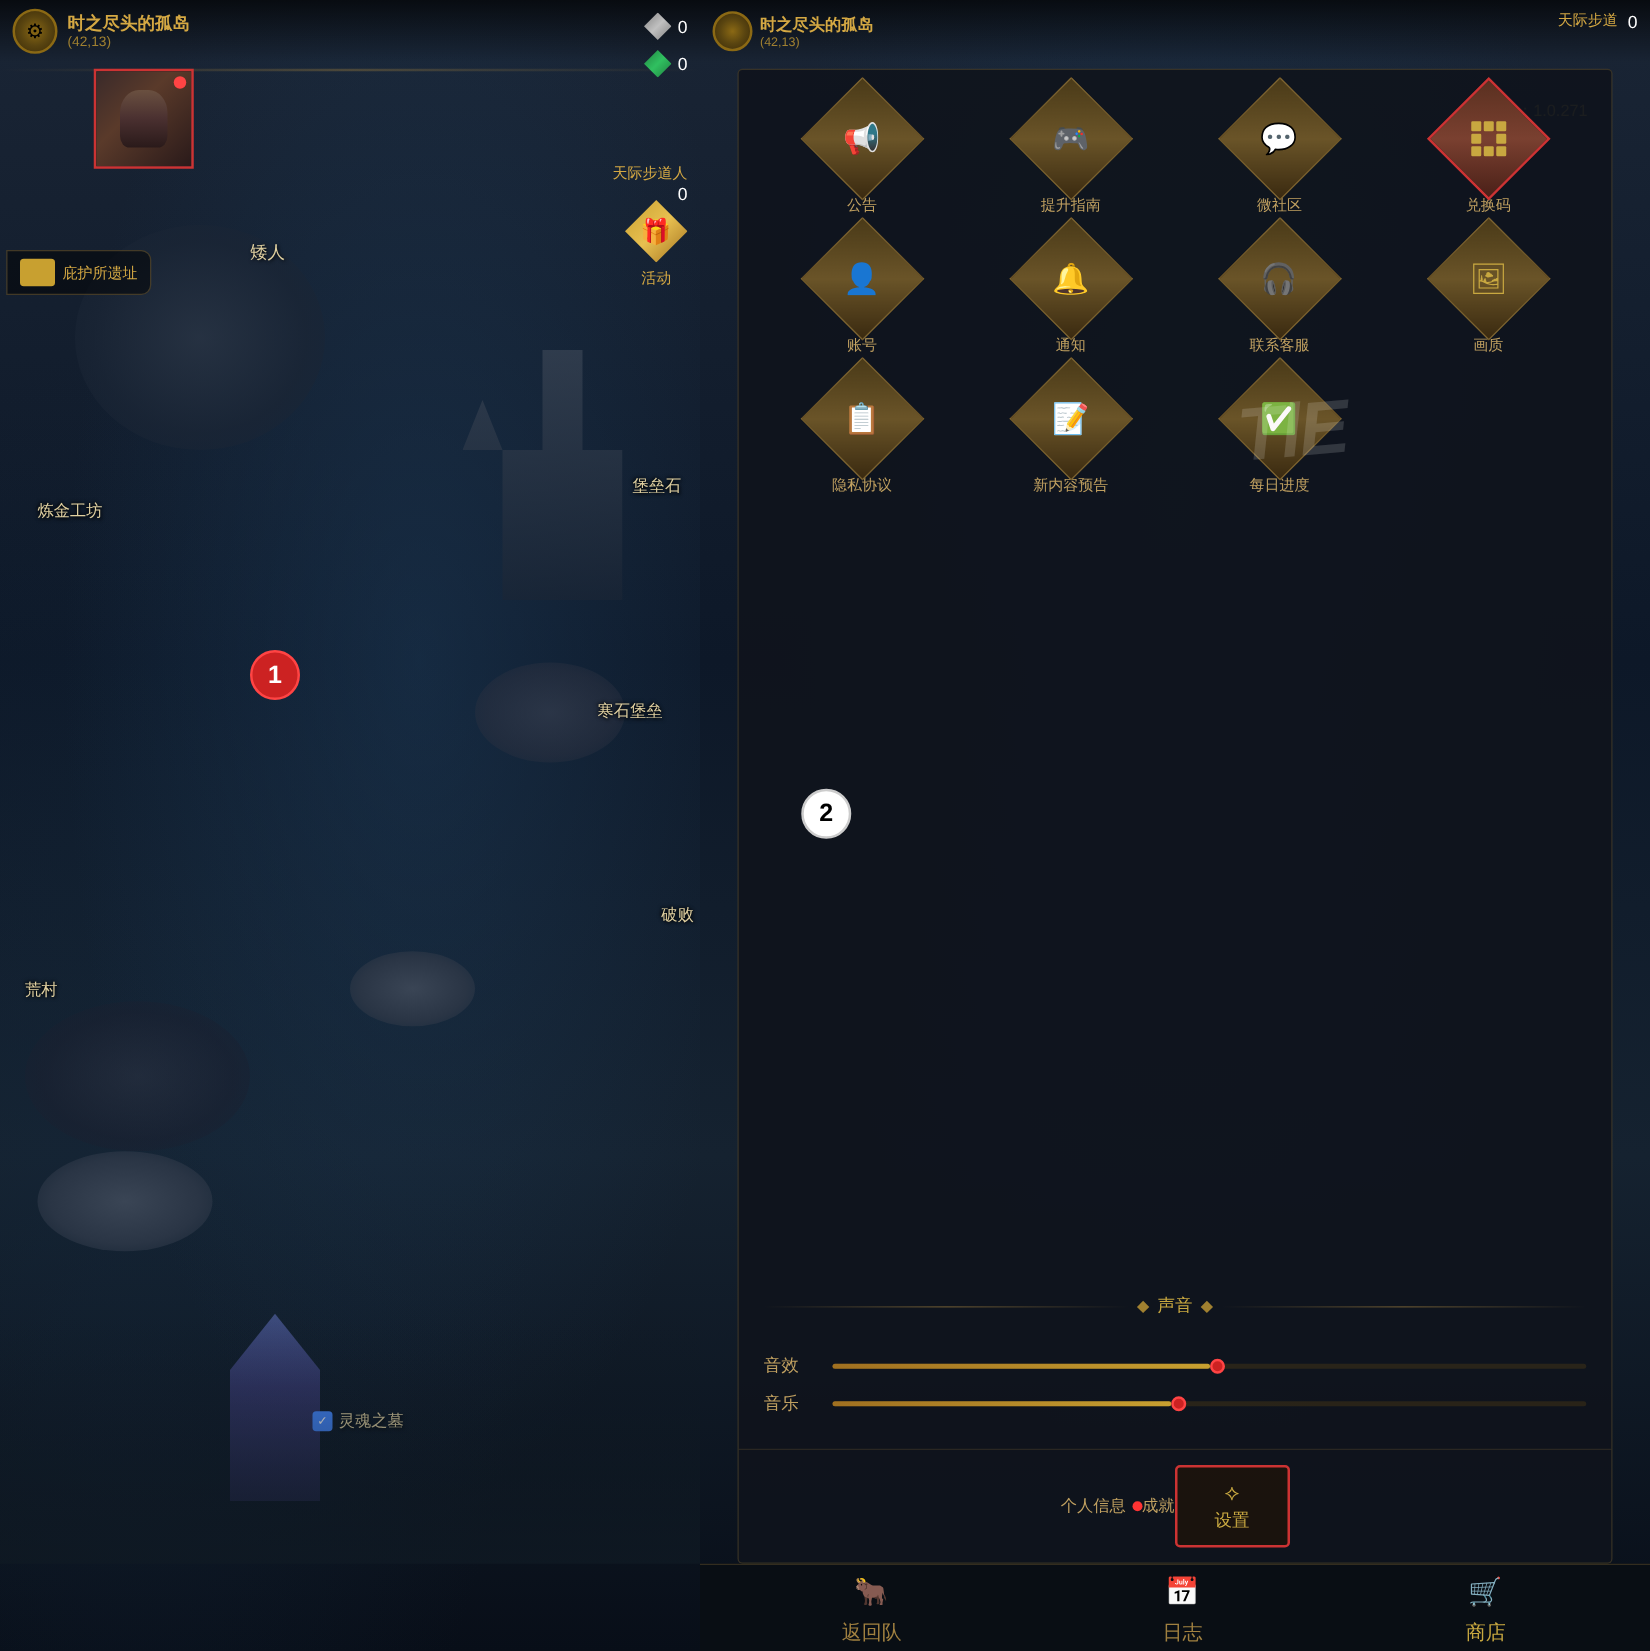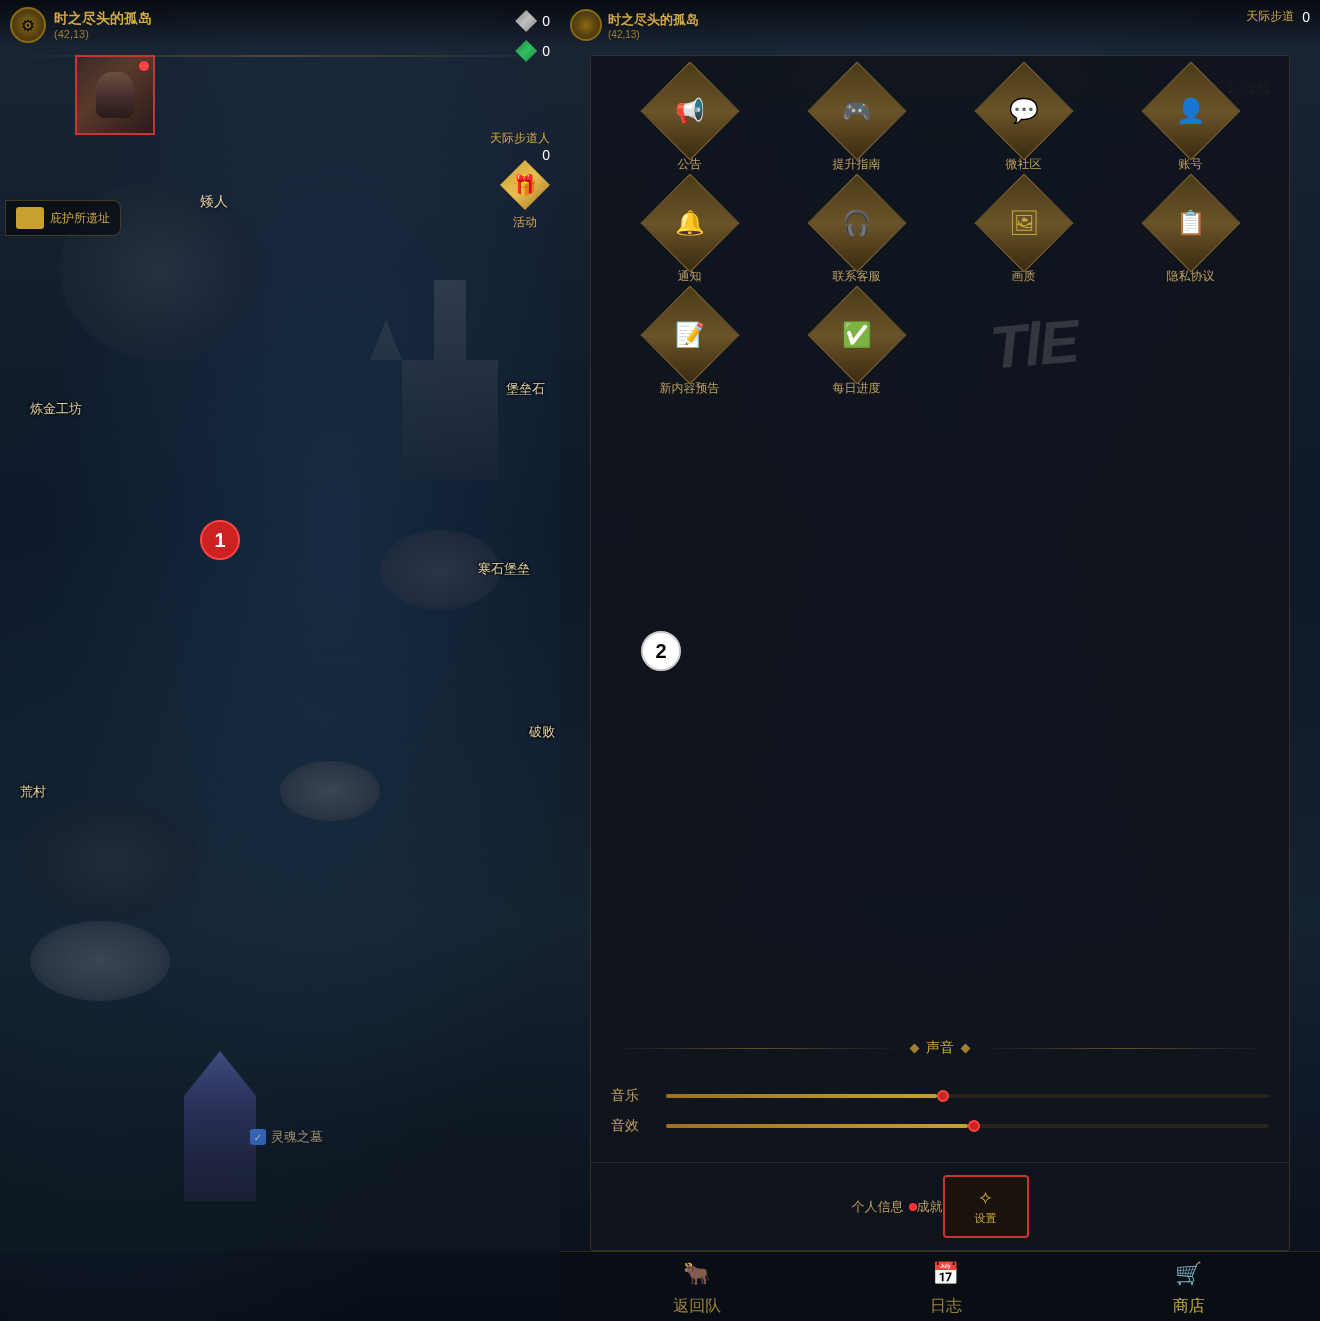--- a/index.html
+++ b/index.html
@@ -636,21 +636,21 @@
       cursor: pointer;
     }
 
     .settings-active-btn-icon {
       font-size: 18px;
       color: #c8a840;
     }
 
     .settings-active-btn-label {
       color: #c8a840;
-      font-size: 11px;
+      font-size: 14px;
       font-family: Liberation Serif, serif;
     }
 
     
     .terrain-rocks {
       position: absolute;
       border-radius: 50%;
       background: radial-gradient(ellipse, #3a4555 0%, #2a3545 60%, transparent 100%);
     }
 
@@ -870,20 +870,38 @@
 
         <div class="settings-item">
           <div class="settings-icon-wrap">
             <div class="settings-icon-diamond">
               <span class="settings-icon-inner">💬</span>
             </div>
           </div>
           <span class="settings-icon-label">微社区</span>
         </div>
 
+        <div class="settings-item">
+          <div class="settings-icon-wrap">
+            <div class="settings-icon-diamond highlighted">
+              <span class="settings-icon-inner" style="display:grid;grid-template-columns:repeat(3,1fr);gap:2px;width:28px;height:28px;transform:rotate(-45deg);">
+                <span style="background:#c8a840;border-radius:1px;"></span>
+                <span style="background:#c8a840;border-radius:1px;"></span>
+                <span style="background:#c8a840;border-radius:1px;"></span>
+                <span style="background:#c8a840;border-radius:1px;"></span>
+                <span style="background:transparent;"></span>
+                <span style="background:#c8a840;border-radius:1px;"></span>
+                <span style="background:#c8a840;border-radius:1px;"></span>
+                <span style="background:#c8a840;border-radius:1px;"></span>
+                <span style="background:#c8a840;border-radius:1px;"></span>
+              </span>
+            </div>
+          </div>
+          <span class="settings-icon-label">兑换码</span>
+        </div>
 
         <div class="settings-item">
           <div class="settings-icon-wrap">
             <div class="settings-icon-diamond">
               <span class="settings-icon-inner">👤</span>
             </div>
           </div>
           <span class="settings-icon-label">账号</span>
         </div>
 
@@ -953,32 +971,32 @@
       <div class="sec-div-line"></div>
       <div class="sec-div-diamond"></div>
       <span class="sound-div-label">声音</span>
       <div class="sec-div-diamond"></div>
       <div class="sec-div-line"></div>
     </div>
 
     <div class="sound-section">
 
       <div class="slider-row">
+        <span class="slider-label">音效</span>
+        <div class="slider-track">
+          <div class="slider-fill" style="width:50%;"></div>
+          <div class="slider-thumb" style="left:50%;"></div>
+        </div>
+      </div>
+
+      <div class="slider-row">
         <span class="slider-label">音乐</span>
         <div class="slider-track">
           <div class="slider-fill" style="width:45%;"></div>
           <div class="slider-thumb" style="left:45%;"></div>
-        </div>
-      </div>
-
-      <div class="slider-row">
-        <span class="slider-label">音效</span>
-        <div class="slider-track">
-          <div class="slider-fill" style="width:50%;"></div>
-          <div class="slider-thumb" style="left:50%;"></div>
         </div>
       </div>
     </div>
 
     <div class="personal-info-row">
       <div class="personal-info-btn">
         <span>个人信息</span>
         <div class="info-dot"></div>
       </div>
       <div class="achievement-btn">

